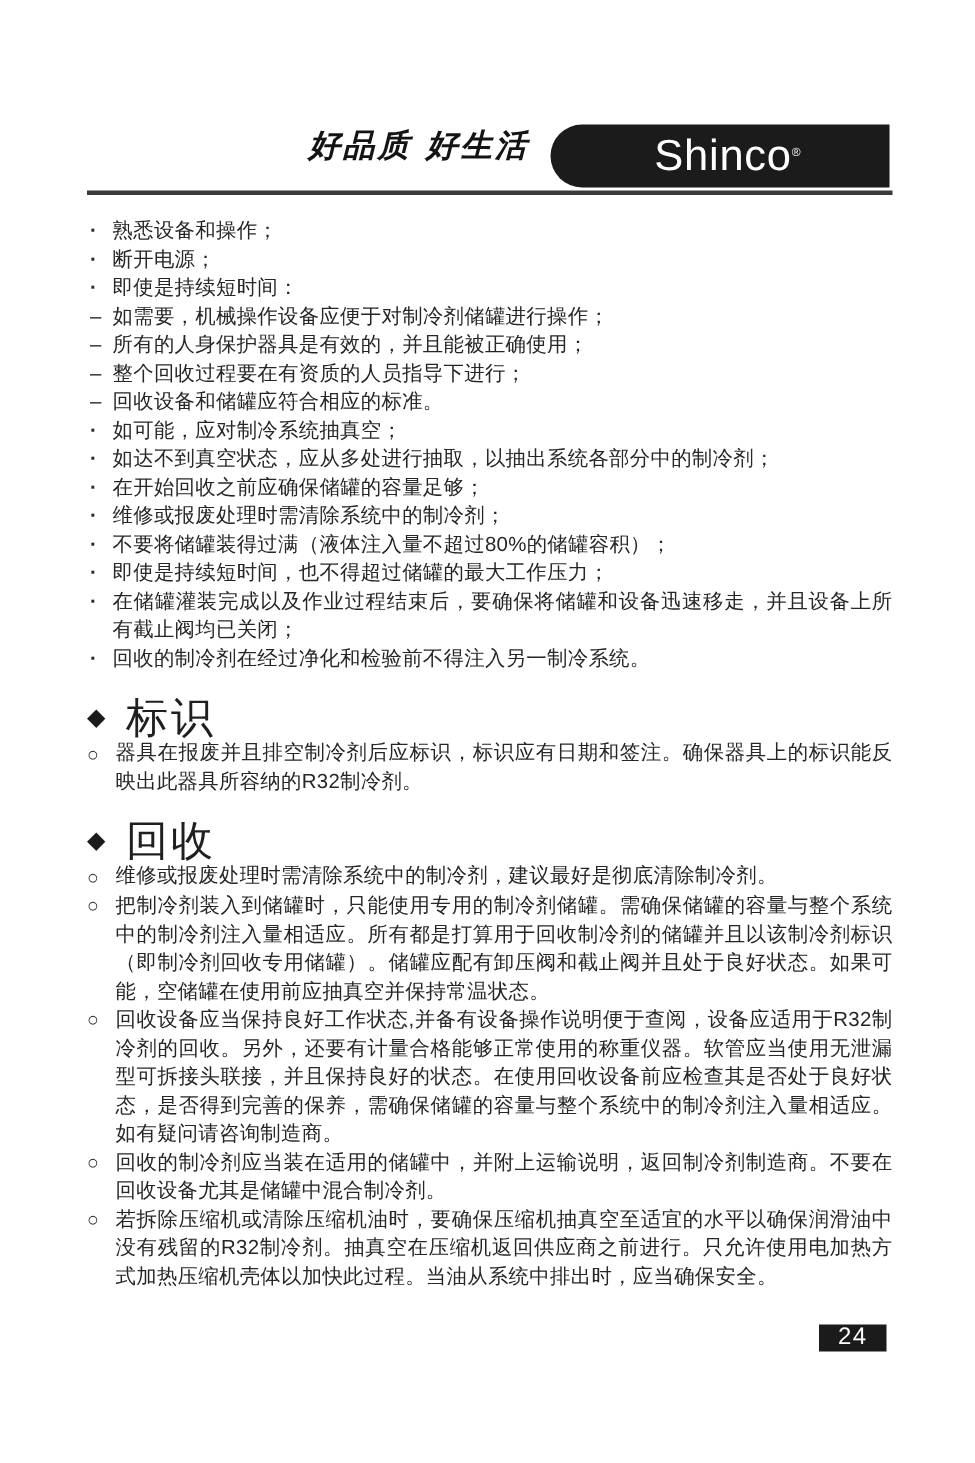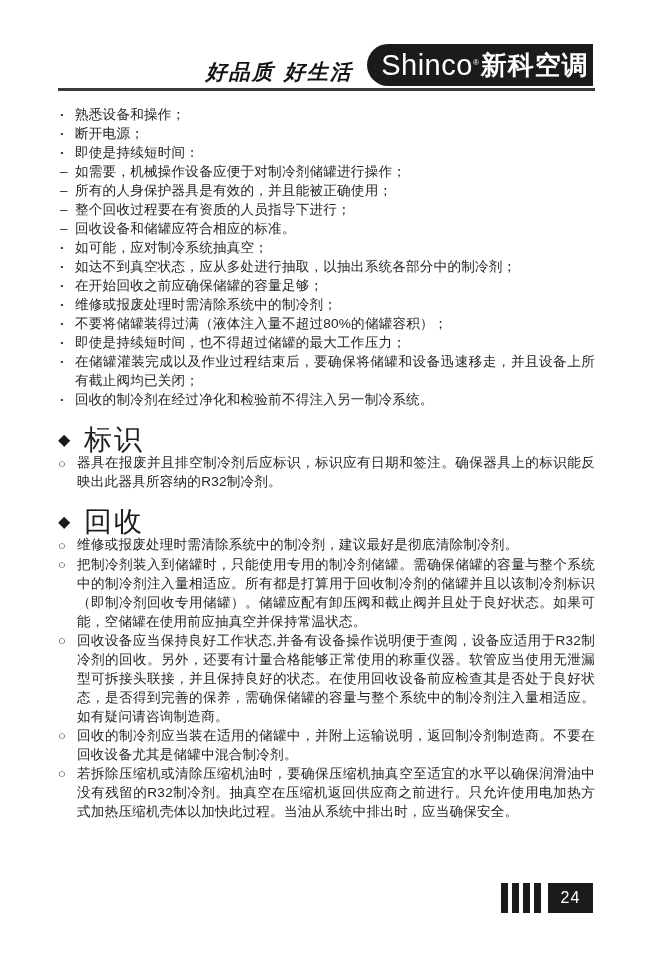--- a/index.html
+++ b/index.html
@@ -10,24 +10,25 @@
     height: 975px;
     background: #ffffff;
     font-family: "Liberation Sans", "DejaVu Sans", sans-serif;
     color: #262626;
     overflow: hidden;
   }
 
   
   .header {
     display: flex;
-    align-items: flex-end;
+    align-items: flex-start;
     justify-content: flex-end;
     padding: 44px 57px 0 0;
     height: 86px;
+    margin-top: 39px;
   }
   .slogan {
     font-family: "DejaVu Serif", "Liberation Serif", serif;
     font-style: italic;
     font-weight: bold;
     font-size: 21px;
     letter-spacing: 2px;
     color: #141414;
     margin-right: 14px;
     white-space: nowrap;
@@ -121,20 +122,21 @@
   }
 
   
   .footer {
     position: absolute;
     top: 883px;
     right: 57px;
     display: flex;
     align-items: stretch;
     height: 30px;
+    flex-direction: column;
   }
   .bar {
     width: 7px;
     background: #1b1b1b;
     margin-right: 4px;
   }
   .bar:nth-child(4) { margin-right: 7px; }
   .page-num-box {
     width: 45px;
     background: #1b1b1b;
@@ -149,21 +151,20 @@
 </head>
 <body>
 
 <div class="page">
 
   <div class="header">
     <div class="slogan">好品质 好生活</div>
     <div class="brand-bar">
       <span class="brand-en">Shinco</span>
         <span class="reg">®</span>
-        <span class="brand-cn">新科空调</span>
     </div>
   </div>
   <div class="header-rule"></div>
 
   <div class="content">
     <div>
         <div class="bullet-item">
           <span class="marker m-dot">·</span>
           <span class="btext">熟悉设备和操作；</span>
         </div>

